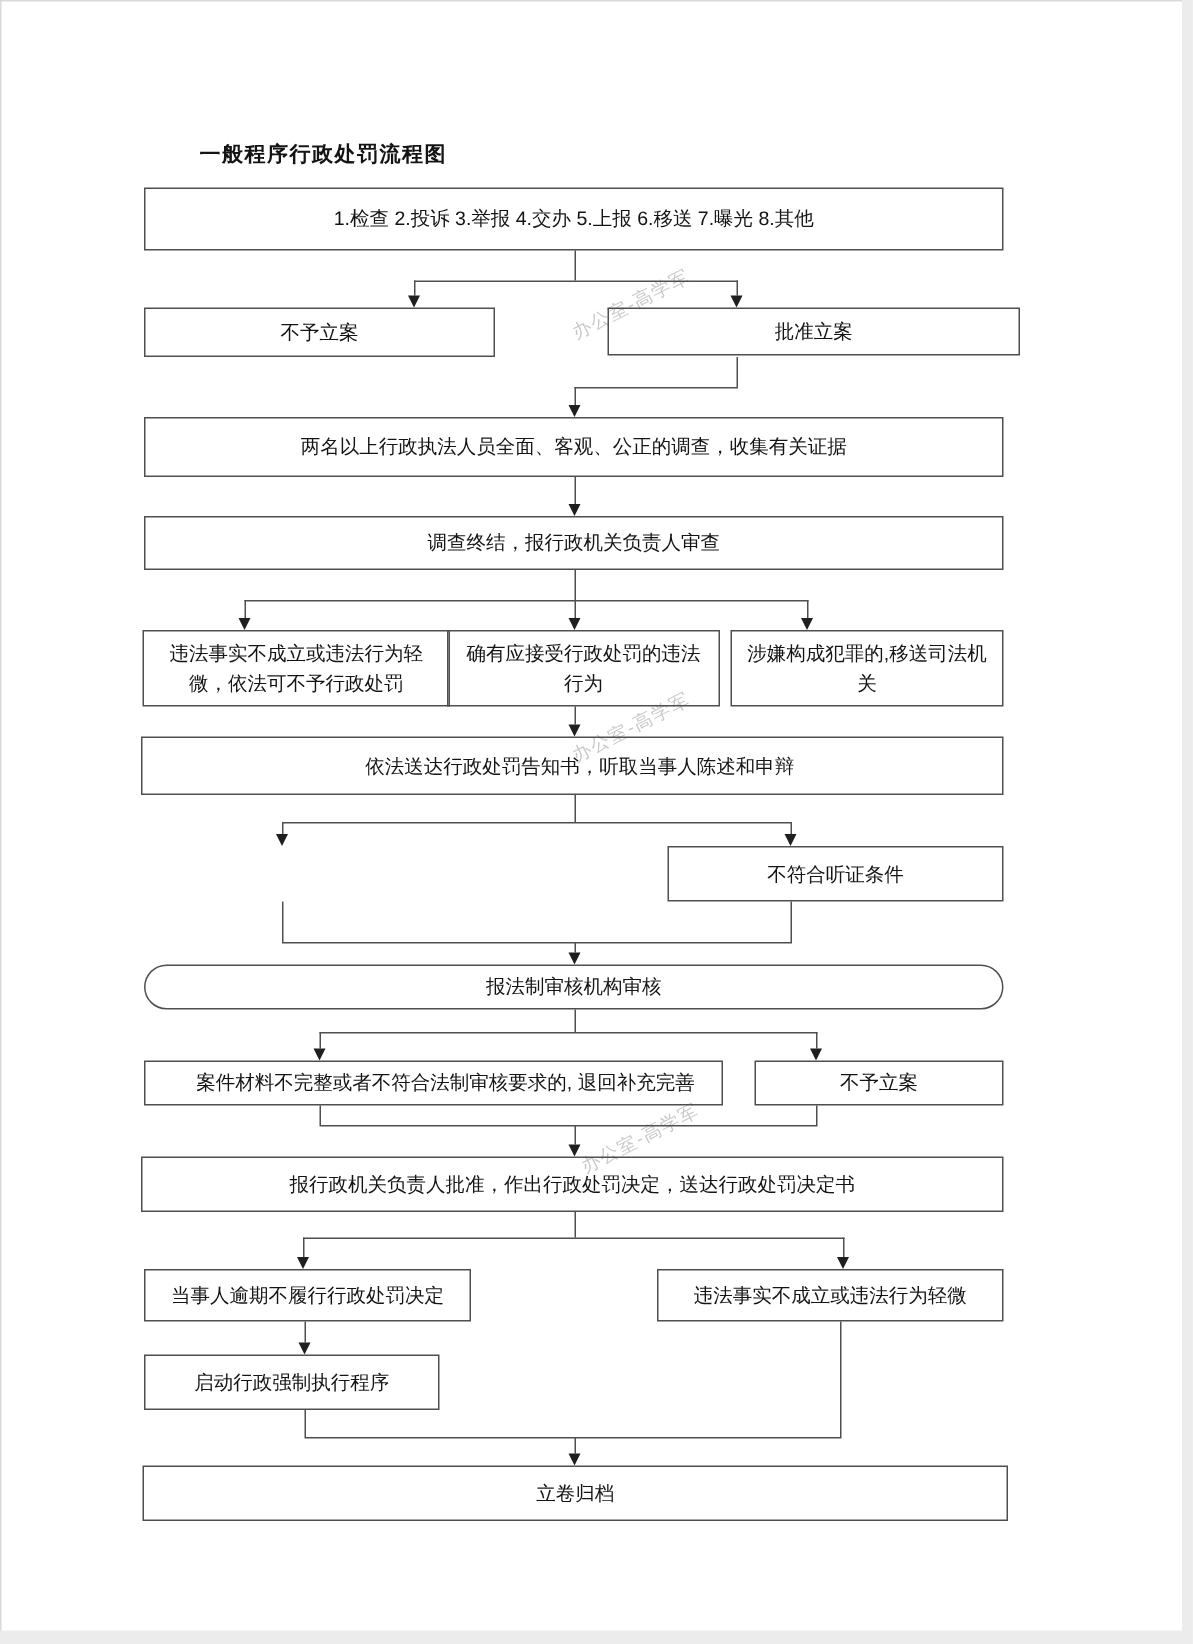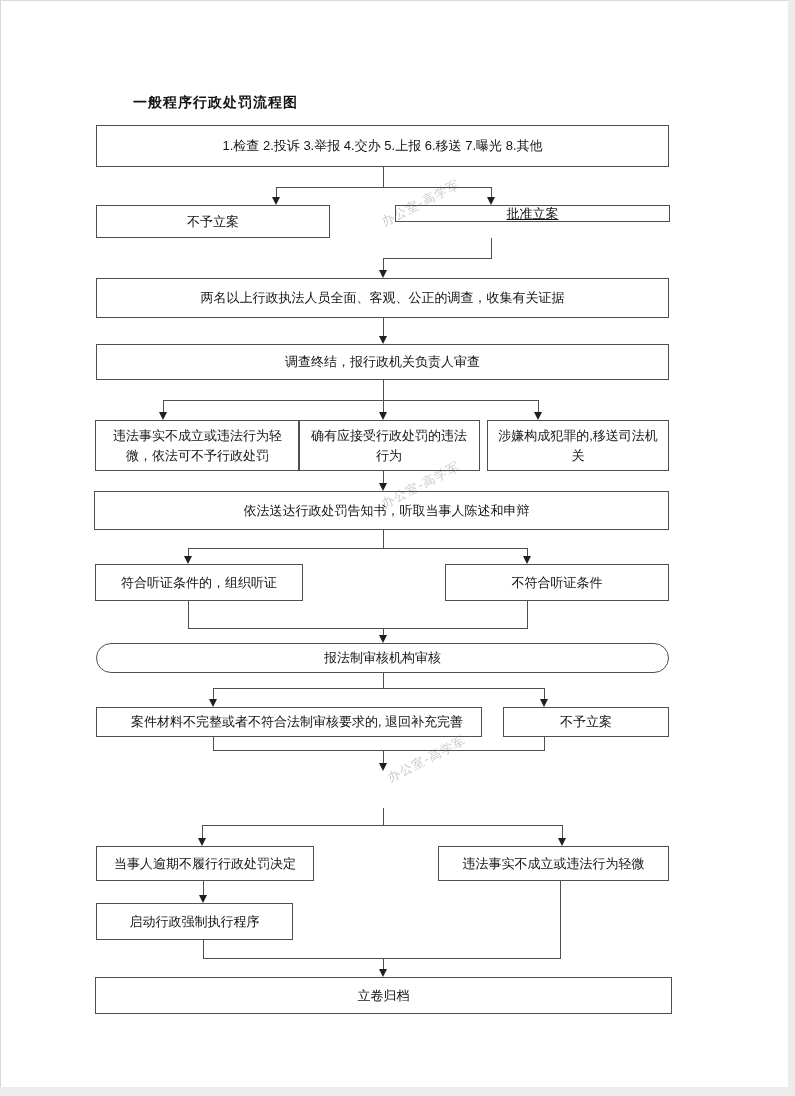--- a/index.html
+++ b/index.html
@@ -39,40 +39,40 @@
 
   <div class="wm" style="left:366px;top:195px;">办公室-高学军</div>
   <div class="wm" style="left:366px;top:477px;">办公室-高学军</div>
   <div class="wm" style="left:372px;top:751px;">办公室-高学军</div>
 
   <div class="doc-title">一般程序行政处罚流程图</div>
 
   <div class="box" style="left:96px;top:125px;width:573px;height:42px;">1.检查 2.投诉 3.举报 4.交办 5.上报 6.移送 7.曝光 8.其他</div>
 
   <div class="box" style="left:96px;top:205px;width:234px;height:33px;">不予立案</div>
-  <div class="box" style="left:395px;top:205px;width:275px;height:17px;text-decoration:underline;">批准立案</div>
+  <div class="box" style="left:405px;top:205px;width:275px;height:32px;">批准立案</div>
 
   <div class="box" style="left:96px;top:278px;width:573px;height:40px;">两名以上行政执法人员全面、客观、公正的调查，收集有关证据</div>
 
   <div class="box" style="left:96px;top:344px;width:573px;height:36px;">调查终结，报行政机关负责人审查</div>
 
   <div class="box" style="left:95px;top:420px;width:205px;height:51px;">违法事实不成立或违法行为轻微，依法可不予行政处罚</div>
   <div class="box" style="left:298px;top:420px;width:182px;height:51px;">确有应接受行政处罚的违法行为</div>
   <div class="box" style="left:487px;top:420px;width:182px;height:51px;">涉嫌构成犯罪的,移送司法机关</div>
 
   <div class="box" style="left:94px;top:491px;width:575px;height:39px;padding-left:18px;">依法送达行政处罚告知书，听取当事人陈述和申辩</div>
 
-  <div class="box" style="left:95px;top:564px;width:208px;height:37px;">符合听证条件的，组织听证</div>
   <div class="box" style="left:445px;top:564px;width:224px;height:37px;">不符合听证条件</div>
 
   <div class="box" style="left:96px;top:643px;width:573px;height:30px;border-radius:15px;">报法制审核机构审核</div>
 
   <div class="box" style="left:96px;top:707px;width:386px;height:30px;padding-left:24px;">案件材料不完整或者不符合法制审核要求的, 退回补充完善</div>
   <div class="box" style="left:503px;top:707px;width:166px;height:30px;">不予立案</div>
 
+  <div class="box" style="left:94px;top:771px;width:575px;height:37px;">报行政机关负责人批准，作出行政处罚决定，送达行政处罚决定书</div>
 
   <div class="box" style="left:96px;top:846px;width:218px;height:35px;">当事人逾期不履行行政处罚决定</div>
   <div class="box" style="left:438px;top:846px;width:231px;height:35px;">违法事实不成立或违法行为轻微</div>
 
   <div class="box" style="left:96px;top:903px;width:197px;height:37px;">启动行政强制执行程序</div>
 
   <div class="box" style="left:95px;top:977px;width:577px;height:37px;">立卷归档</div>
 
   <div class="vline" style="left:383px;top:167px;height:20px;"></div>
   <div class="hline" style="left:276px;top:187px;width:216px;"></div>

